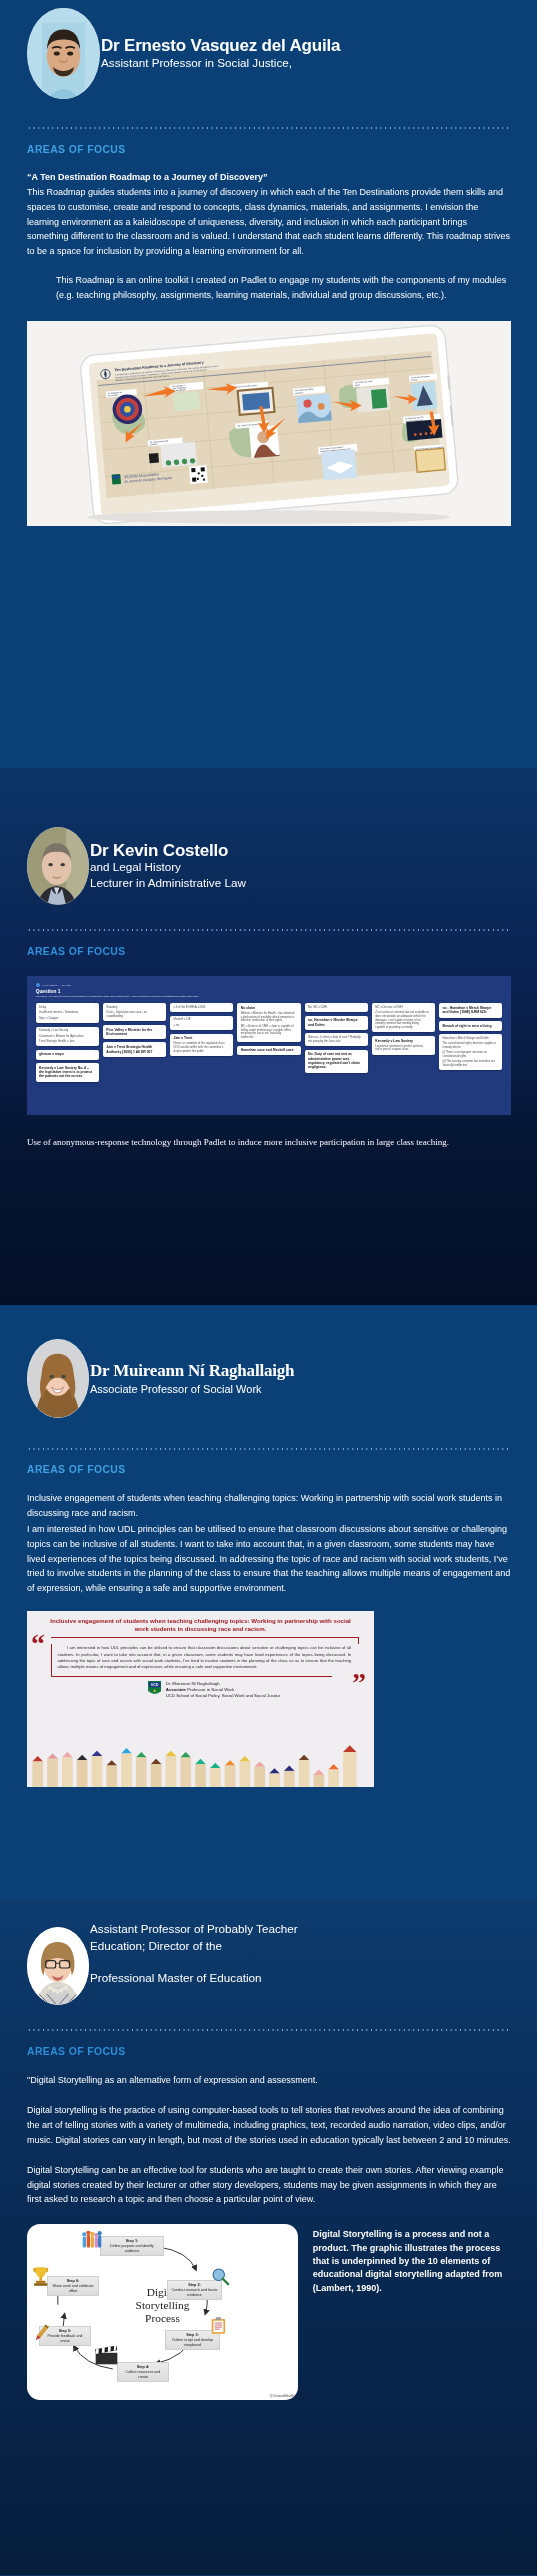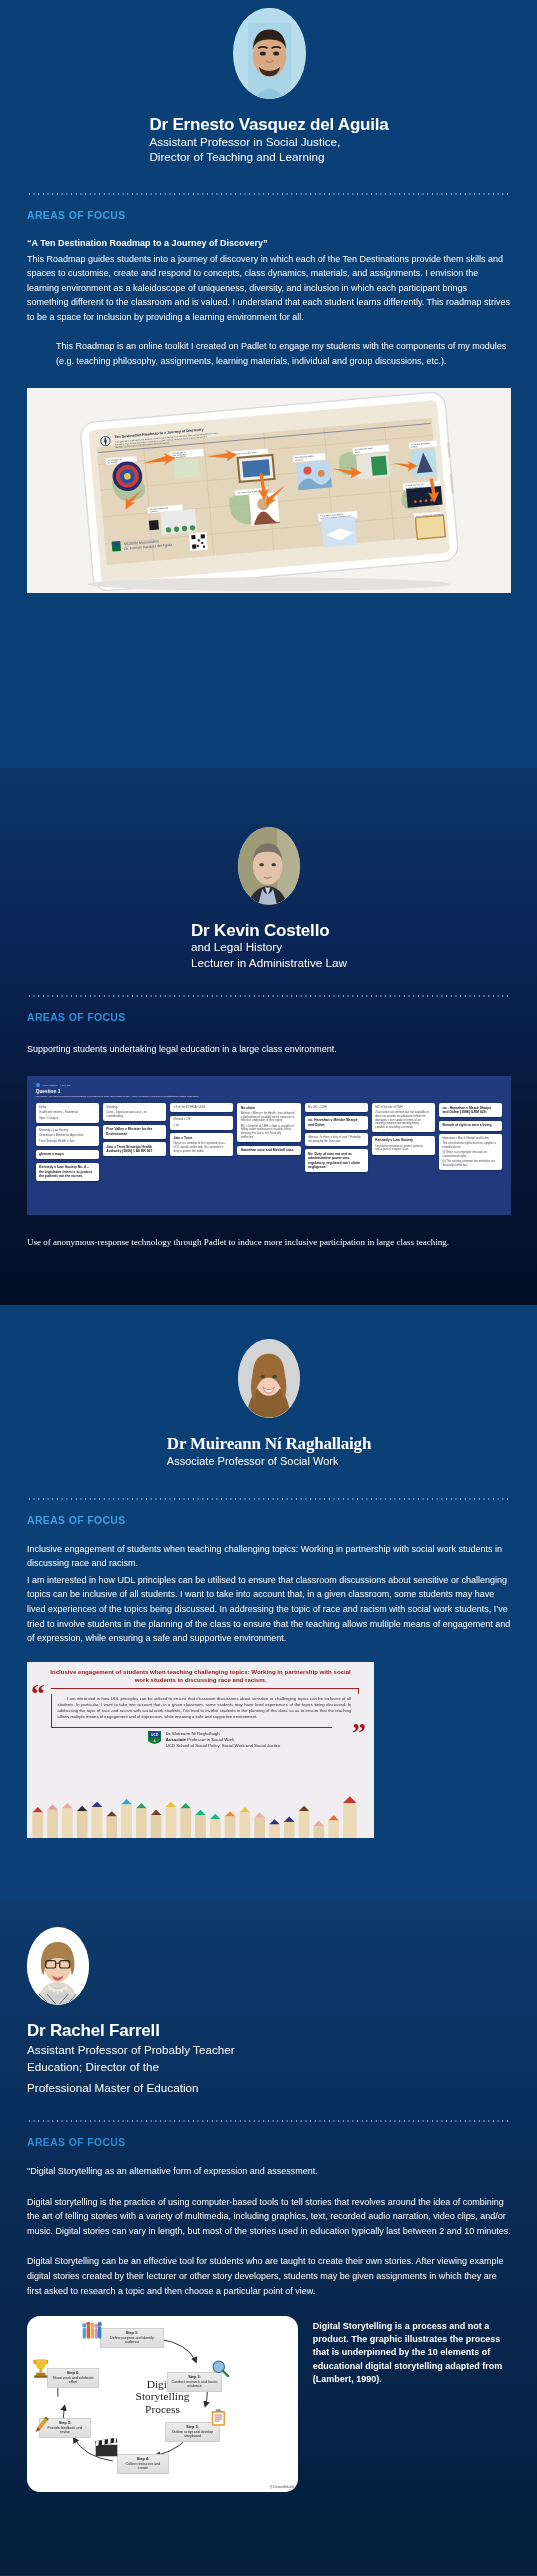--- a/index.html
+++ b/index.html
@@ -11,21 +11,21 @@
   .page { width: 538px; position: relative; overflow: hidden; }
 
   
   .section { position: relative; width: 538px; padding: 0 27px; }
   .sec-ernesto { background: #0b4077; height: 768px; }
   .sec-kevin   { background: linear-gradient(180deg,#0c3566 0%,#0a2352 38%,#061634 70%,#040f27 100%); height: 537px; }
   .sec-muireann{ background: #0b4077; height: 594px; }
   .sec-rachel  { background: linear-gradient(180deg,#0d3c6e 0%,#0a2f5c 30%,#08264c 65%,#061d3c 100%); height: 676px; }
 
   
-  .profile { display: flex; align-items: center; gap: 16px; flex-direction: column; }
+  .profile { display: flex; align-items: center; gap: 1px; }
   .avatar {
     flex: 0 0 auto;
     border-radius: 50%;
     overflow: hidden;
     position: relative;
     background: #cfe3ef;
   }
   .avatar svg { display: block; }
   .pnames { flex: 1 1 auto; min-width: 0; }
   .pname {
@@ -172,21 +172,20 @@
             <path d="M37 60 q7 -4 14 0" stroke="#2a2018" stroke-width="2.6" fill="none"></path>
             <path d="M57 60 q7 -4 14 0" stroke="#2a2018" stroke-width="2.6" fill="none"></path>
             <path d="M38 88 q16 12 32 0 q-3 14 -16 14 q-13 0 -16 -14z" fill="#3a2c20"></path>
             <path d="M48 78 q6 6 12 0" stroke="#b98a67" stroke-width="2" fill="none"></path>
           </g>
         </svg>
       </div>
       <div class="pnames">
         <div class="pname" style="font-size:17px;">Dr Ernesto Vasquez del Aguila</div>
         <div class="ptitle" style="font-size:11.7px;">Assistant Professor in Social Justice,</div>
-        <div class="ptitle" style="font-size:11.7px;margin-top:0;">Director of Teaching and Learning</div>
       </div>
     </div>
 
     <div class="dotrule" style="margin-top:28px;"></div>
 
     <div class="aof" style="margin-top:14.8px;">AREAS OF FOCUS</div>
 
     <div class="body-text" style="margin-top:14.8px;">
       <p><b>“A Ten Destination Roadmap to a Journey of Discovery”</b></p>
       <p style="margin-top:1.3px;">This Roadmap guides students into a journey of discovery in which each of the Ten Destinations provide them skills and spaces to customise, create and respond to concepts, class dynamics, materials, and assignments. I envision the learning environment as a kaleidoscope of uniqueness, diversity, and inclusion in which each participant brings something different to the classroom and is valued. I understand that each student learns differently. This roadmap strives to be a space for inclusion by providing a learning environment for all.</p>
@@ -368,21 +367,20 @@
         <div class="pname" style="font-size:17px;">Dr Kevin Costello</div>
         <div class="ptitle" style="font-size:11.7px;margin-top:0;">and Legal History</div>
         <div class="ptitle" style="font-size:11.7px;">Lecturer in Administrative Law</div>
       </div>
     </div>
 
     <div class="dotrule" style="margin-top:24px;"></div>
 
     <div class="aof" style="margin-top:14.8px;">AREAS OF FOCUS</div>
 
-    <div class="body-text" style="margin-top:19px;">Supporting students undertaking legal education in a large class environment.</div>
 
     <div class="media padlet" style="margin-top:19px;width:484px;height:139px;">
       <div class="padlet-meta">
         <span class="padlet-ava"></span>
         <span class="padlet-meta-txt">Kevin Costello</span>
         <span class="padlet-meta-txt">• 12 • 20d</span>
       </div>
       <div class="padlet-qtitle">Question 1</div>
       <div class="padlet-qsub">Will Nurse A be able to recover compensation in negligence? Case law? Might Nurse A have a remedy in breach of constitutional rights? Case law?</div>
       <div class="padlet-cols">
@@ -700,24 +698,23 @@
             <g stroke="#2b3a55" stroke-width="1.2" opacity=".8">
               <line x1="18" y1="100" x2="34" y2="116"></line>
                 <line x1="30" y1="100" x2="44" y2="116"></line>
               <line x1="62" y1="100" x2="48" y2="116"></line>
                 <line x1="74" y1="100" x2="60" y2="116"></line>
             </g>
           </g>
         </svg>
       </div>
       <div class="pnames">
-        <div class="pname" style="font-size:17px;">Dr Rachel Farrell</div>
         <div class="ptitle" style="font-size:11.7px;margin-top:2.7px;">Assistant Professor of Probably Teacher</div>
         <div class="ptitle" style="font-size:11.7px;margin-top:2.7px;">Education; Director of the</div>
-        <div class="ptitle" style="font-size:11.7px;margin-top:6px;">Professional Master of Education</div>
+        <div class="ptitle" style="font-size:11.7px;margin-top:17px;">Professional Master of Education</div>
       </div>
     </div>
 
     <div class="dotrule" style="margin-top:24px;"></div>
 
     <div class="aof" style="margin-top:14.8px;">AREAS OF FOCUS</div>
 
     <div class="body-text" style="margin-top:16px;">
       <p>"Digital Storytelling as an alternative form of expression and assessment.</p>
       <p style="margin-top:16px;">Digital storytelling is the practice of using computer-based tools to tell stories that revolves around the idea of combining the art of telling stories with a variety of multimedia, including graphics, text, recorded audio narration, video clips, and/or music. Digital stories can vary in length, but most of the stories used in education typically last between 2 and 10 minutes.</p>

